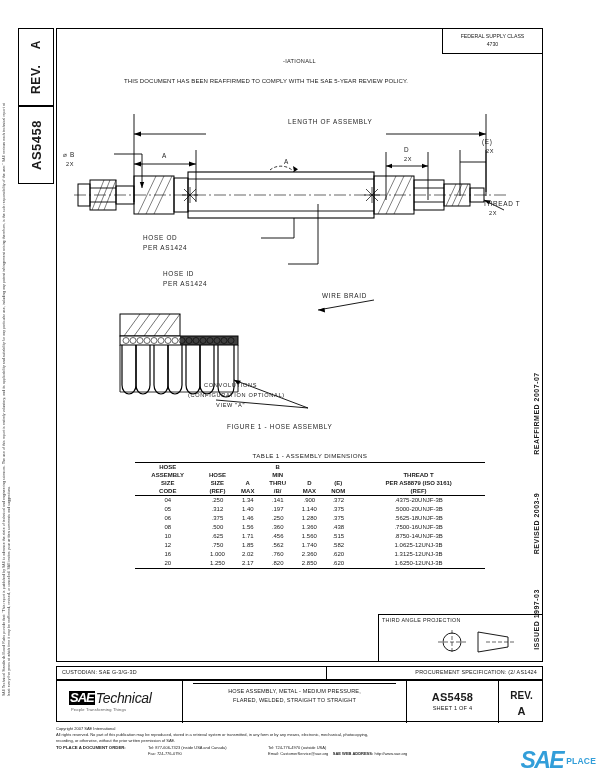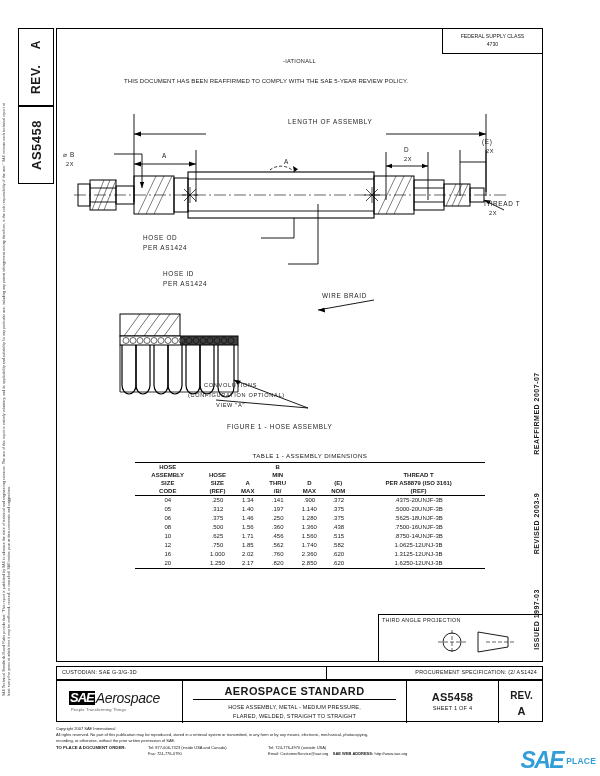--- a/index.html
+++ b/index.html
@@ -482,27 +482,26 @@
   <div class="bx bd" id="cust-row"></div>
   <div class="bx" id="cust-div"></div>
   <div class="bx" id="cust-txt">CUSTODIAN:  SAE G-3/G-3D</div>
   <div class="bx" id="proc-txt">PROCUREMENT SPECIFICATION: (2/ AS1424</div>
 
   <div class="bx bd" id="title-block">
 
     <div class="tb-cell" id="tb-logo">
       <div id="sae-logo">
         <span id="sae-mark">SAE</span>
-        <span id="sae-word">Aerospace</span>
+        <span id="sae-word">Technical</span>
       </div>
       <div id="sae-tag">People Transforming Things</div>
     </div>
 
     <div class="tb-cell" id="tb-mid">
-      <div id="as-std">AEROSPACE STANDARD</div>
       <div id="as-rule"></div>
       <div class="tb-sub">HOSE ASSEMBLY, METAL - MEDIUM PRESSURE,</div>
       <div class="tb-sub">FLARED, WELDED, STRAIGHT TO STRAIGHT</div>
     </div>
 
     <div class="tb-cell" id="tb-num">
       <div class="n">AS5458</div>
       <div class="s">SHEET 1 OF 4</div>
     </div>
 

